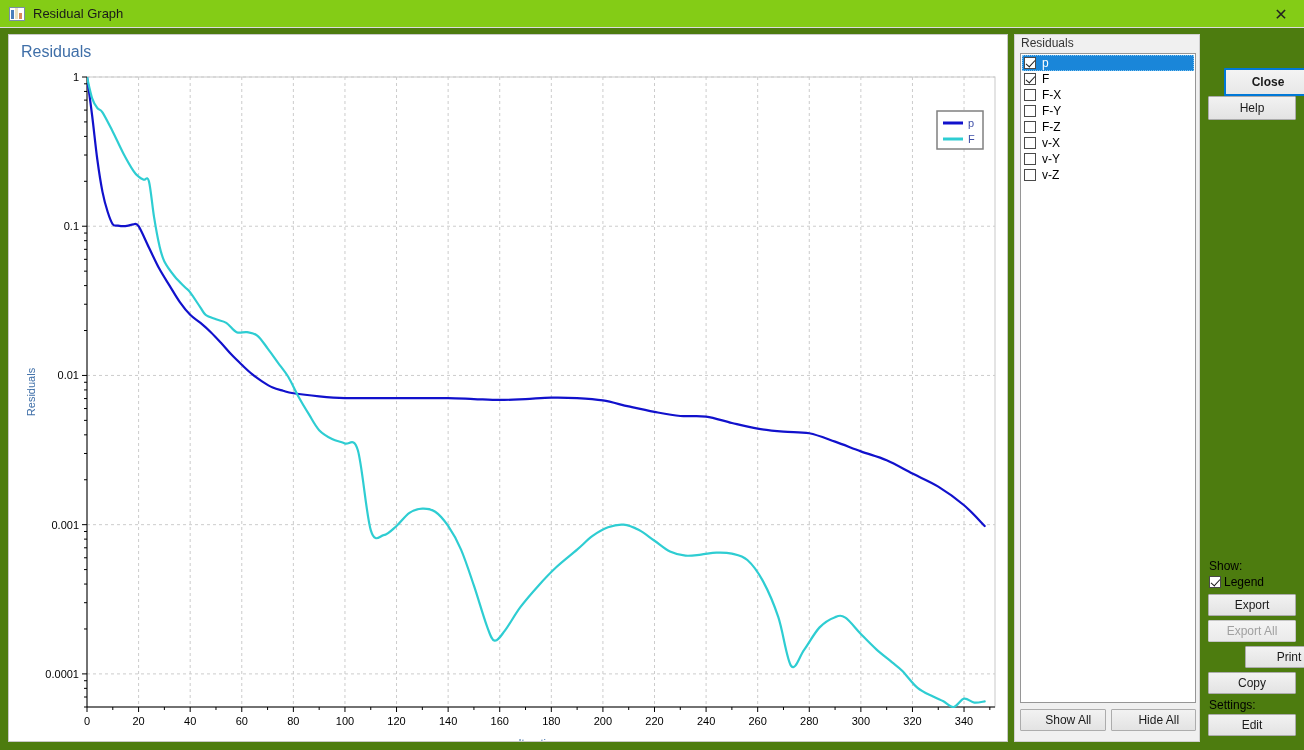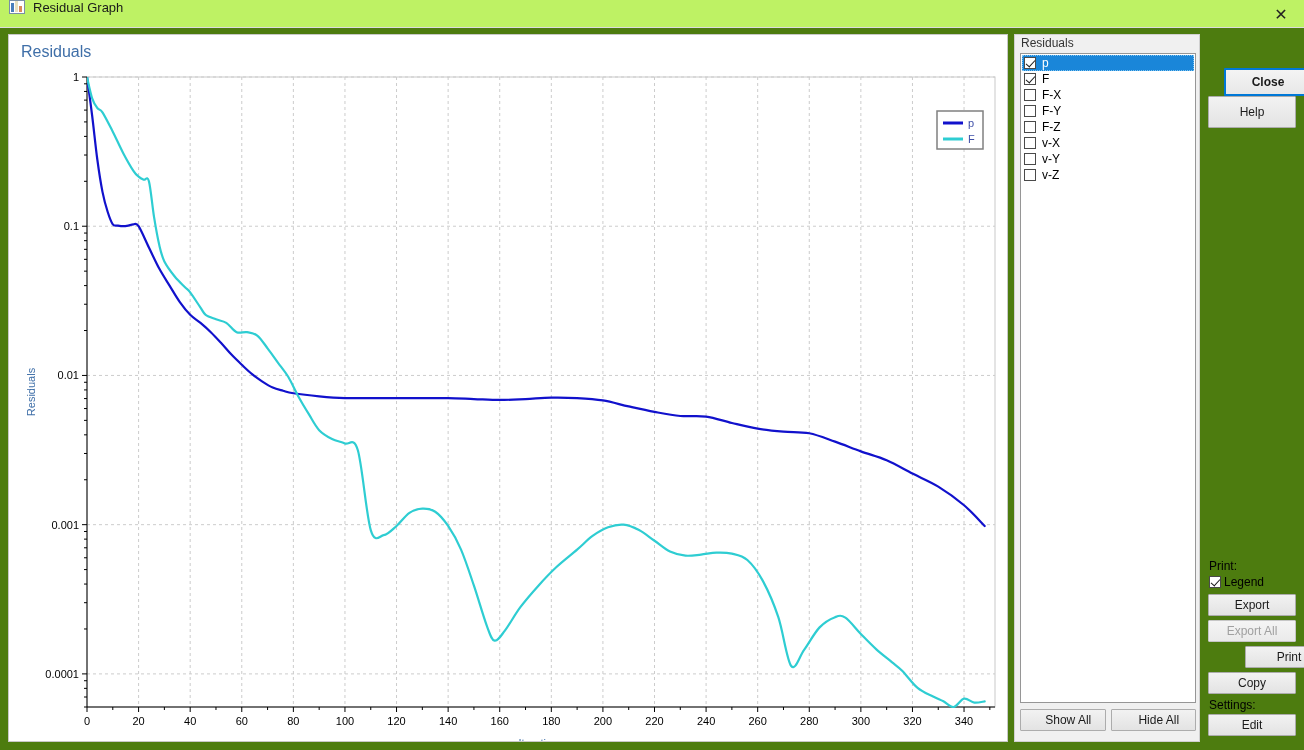--- a/index.html
+++ b/index.html
@@ -7,22 +7,22 @@
   body {
     width:1304px; height:750px;
     font-family:"Liberation Sans", sans-serif;
     font-size:12px;
     background:#f0f0f0;
     color:#000;
     overflow:hidden;
   }
   
   #titlebar {
-    height:28px; background:#bef264;
-    display:flex; align-items:flex-start;
+    height:28px; background:#84cc16;
+    display:flex; align-items:center;
     border-bottom:1px solid #dcdcdc;
     position:relative;
   }
   #app-icon {
     width:16px; height:14px; margin-left:9px; margin-right:8px;
     border:1px solid #7a8fa6; background:#fff;
     display:flex; align-items:flex-end; padding:1px; gap:1px;
   }
   #app-icon i { display:block; width:3px; }
   #app-icon i.b1 { height:9px; background:#4a7ebb; }
@@ -97,21 +97,21 @@
   .btn.disabled { color:#a0a0a0; background:linear-gradient(#f4f4f4,#eaeaea); border-color:#c6c6c6; }
   .btn.default { border:2px solid #0078d7; background:linear-gradient(#f4f4f4,#e8e8e8); }
   #showhide-row .btn { flex:1 1 0;padding-left:11px; }
   
   #right-col {
     position:absolute; left:1208px; top:6px;
     width:90px; height:708px;
   }
   #right-col .btn { width:88px; }
   #btn-close  { position:absolute; top:34px; left:16px; height:28px;font-weight:bold; }
-  #btn-help   { position:absolute; top:62px; left:0; height:32px; }
+  #btn-help   { position:absolute; top:62px; left:0; height:24px; }
   #graph-label   { position:absolute; top:525px; left:1px; font-size:12px; }
   #legend-check  { position:absolute; top:541px; left:1px; display:flex; align-items:center; }
   #legend-check .cb { margin-right:3px; }
   #btn-export     { position:absolute; top:560px; left:0; height:22px; }
   #btn-export-all { position:absolute; top:586px; left:0; height:22px; }
   #btn-print      { position:absolute; top:612px; left:0; height:22px;margin-left:37px; }
   #btn-copy       { position:absolute; top:638px; left:0; height:22px; }
   #settings-label { position:absolute; top:664px; left:1px; font-size:12px; }
   #btn-edit       { position:absolute; top:680px; left:0; height:22px; }
   
@@ -322,21 +322,21 @@
     <div id="showhide-row">
       <div class="btn" id="btn-show-all">Show All</div>
       <div class="btn" id="btn-hide-all">Hide All</div>
     </div>
   </div>
 
   <div id="right-col">
     <div class="btn default" id="btn-close">Close</div>
     <div class="btn" id="btn-help">Help</div>
 
-    <div id="graph-label">Print:</div>
+    <div id="graph-label">Show:</div>
     <div id="legend-check">
       <span class="cb checked"></span>
       <span>Legend</span>
     </div>
 
     <div class="btn" id="btn-export">Export</div>
     <div class="btn disabled" id="btn-export-all">Export All</div>
     <div class="btn" id="btn-print">Print</div>
     <div class="btn" id="btn-copy">Copy</div>
 

